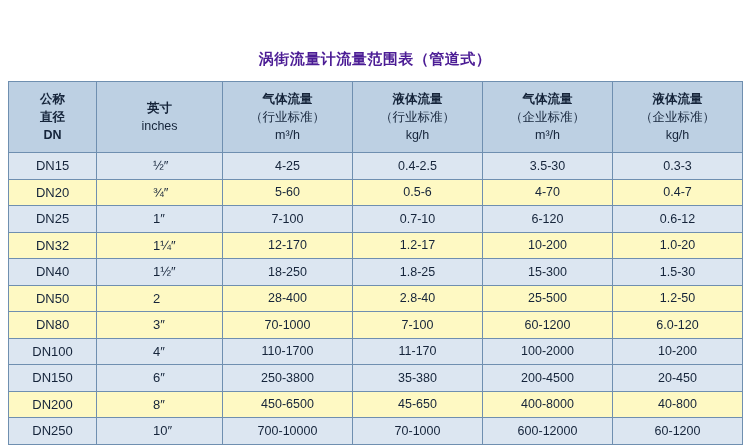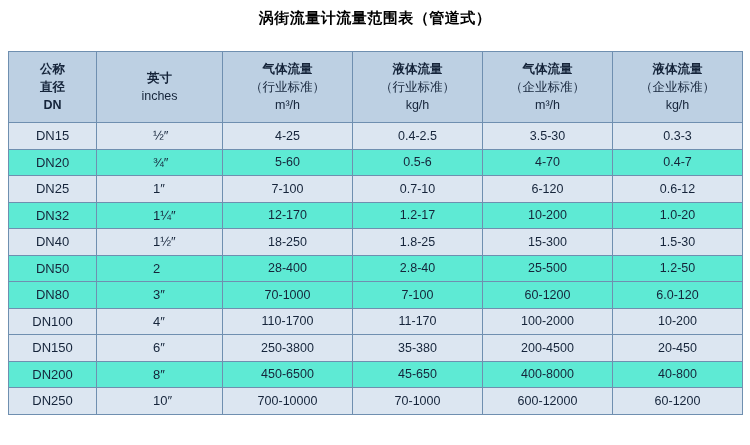--- a/index.html
+++ b/index.html
@@ -19,22 +19,23 @@
     height: 445px;
     position: relative;
     box-sizing: border-box;
     padding: 0 8px;
   }
   .title {
     text-align: center;
     font-size: 15px;
     font-weight: bold;
     letter-spacing: 0.5px;
-    color: #000000;
-    padding: 9px 0 23px 0;
+    color: #4c1d95;
+    padding: 9px 0 12px 0;
+    margin-top: 41px;
   }
   table.flow-table {
     width: 734px;
     border-collapse: collapse;
     table-layout: fixed;
     margin: 0 auto;
     border: 1px solid #6f8fb0;
   }
   table.flow-table td,
   table.flow-table th {
@@ -60,21 +61,21 @@
   tbody td {
     font-size: 12.5px;
     height: 25.5px;
     padding: 0 2px;
   }
   tbody tr.odd td {
     background: #dce6f1;
     margin-left: 32px;
   }
   tbody tr.even td {
-    background: #5eead4;
+    background: #fef9c3;
   }
   tbody td.col-dn {
     font-size: 13px;
   }
   tbody td.col-in {
     text-align: left;
     padding-left: 56px;
     font-size: 13px;
   }
   .col1 { width: 88px; }

